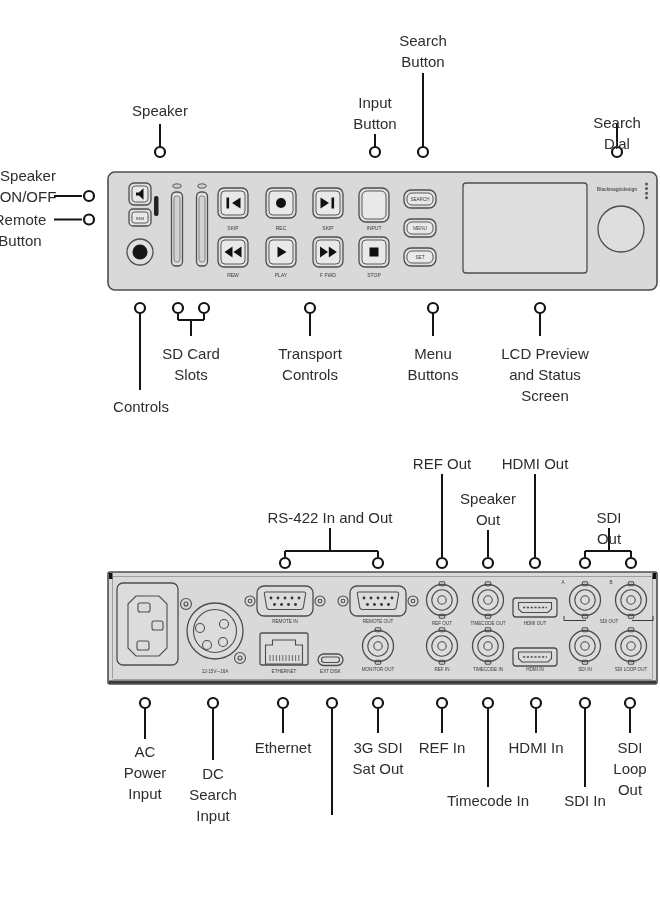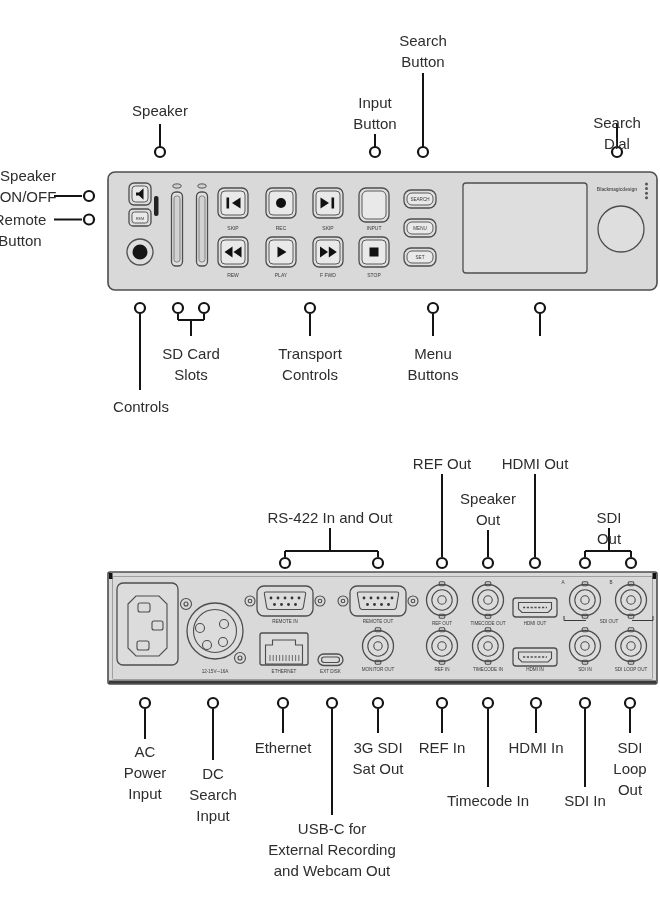--- a/index.html
+++ b/index.html
@@ -399,38 +399,37 @@
 ON/OFF</div>
 <div class="lbl" style="left:20px;top:209px">Remote
 Button</div>
 <div class="lbl" style="left:141px;top:396px">Controls</div>
 <div class="lbl" style="left:310px;top:343px">Transport
 Controls</div>
 <div class="lbl" style="left:191px;top:343px">SD Card
 Slots</div>
 <div class="lbl" style="left:433px;top:343px">Menu
 Buttons</div>
+<div class="lbl" style="left:545px;top:343px">LCD Preview
+and Status Screen</div>
 
 <div class="lbl" style="left:330px;top:507px">RS-422 In and Out</div>
 <div class="lbl" style="left:442px;top:453px">REF Out</div>
 <div class="lbl" style="left:488px;top:488px">Speaker
 Out</div>
 <div class="lbl" style="left:535px;top:453px">HDMI Out</div>
 <div class="lbl" style="left:609px;top:507px">SDI Out</div>
 
 <div class="lbl" style="left:145px;top:741px">AC
 Power
 Input</div>
 <div class="lbl" style="left:213px;top:763px">DC
 Search
 Input</div>
 <div class="lbl" style="left:283px;top:737px">Ethernet</div>
-<div class="lbl" style="left:332px;top:818px">USB-C for
-External Recording
-and Webcam Out</div>
 <div class="lbl" style="left:378px;top:737px">3G SDI
 Sat Out</div>
 <div class="lbl" style="left:442px;top:737px">REF In</div>
 <div class="lbl" style="left:488px;top:790px">Timecode In</div>
 <div class="lbl" style="left:536px;top:737px">HDMI In</div>
 <div class="lbl" style="left:585px;top:790px">SDI In</div>
 <div class="lbl" style="left:630px;top:737px">SDI Loop
 Out</div>
 
 </div>

